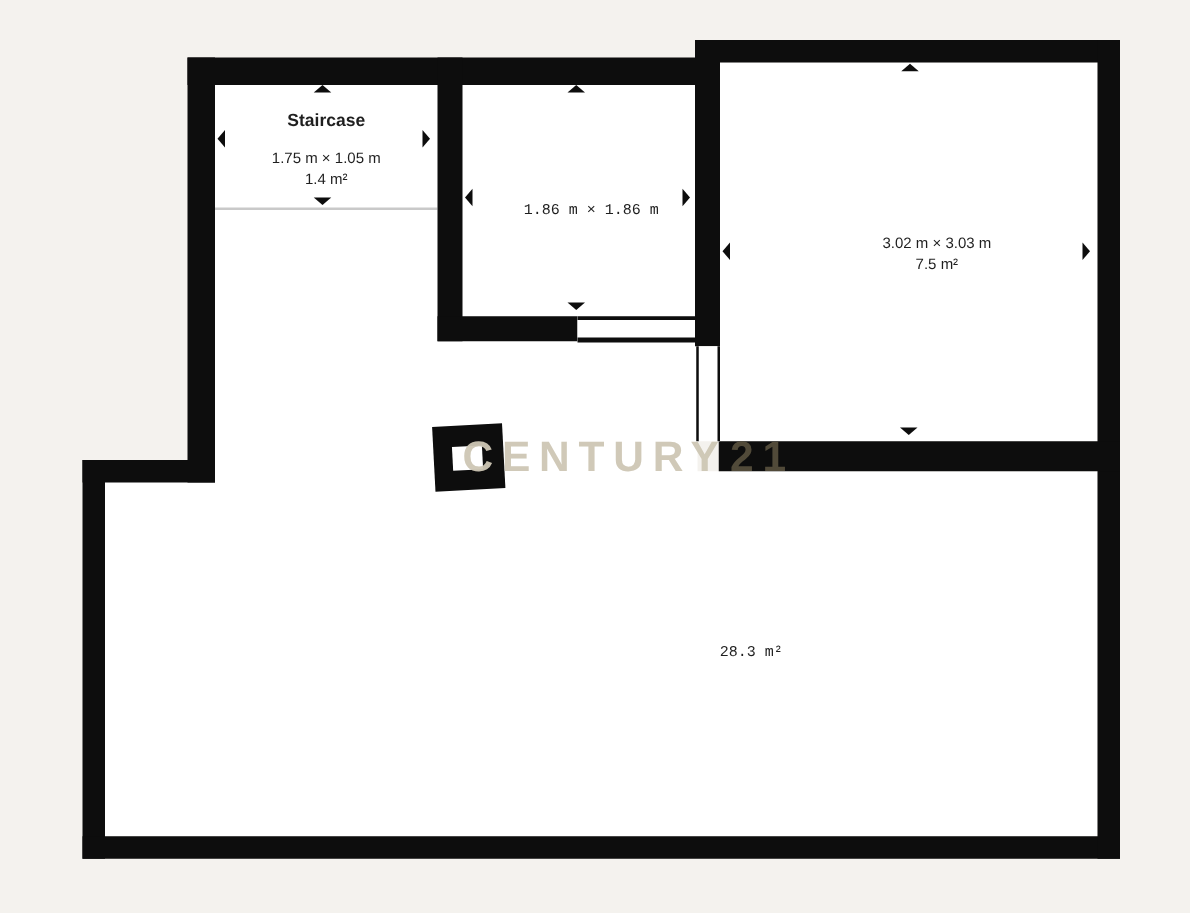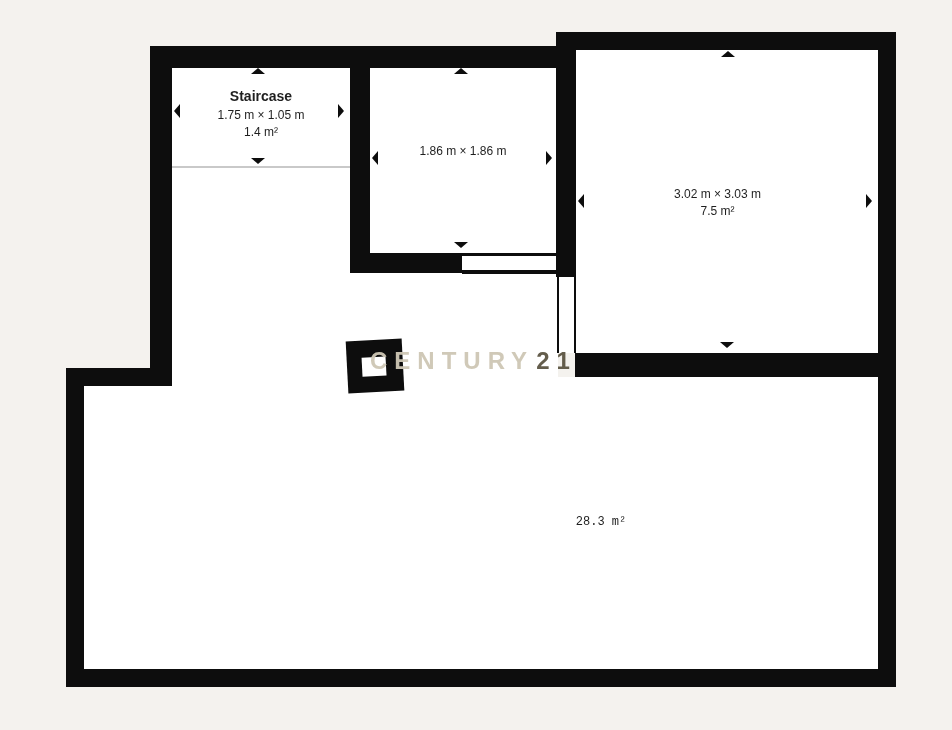--- a/index.html
+++ b/index.html
@@ -17,29 +17,29 @@
     background:var(--background);
     font-family:"Liberation Sans",sans-serif;
   }
   .room-fill{position:absolute;background:var(--room-fill);}
   .wall{position:absolute;background:var(--wall);}
   .opening{position:absolute;background:var(--room-fill);box-sizing:border-box;}
   .divider-line{position:absolute;background:var(--divider-line);}
   .pillar{position:absolute;left:347px;top:340px;width:56px;height:52px;background:var(--wall);transform:rotate(-3deg);}
   .pillar-core{position:absolute;left:15px;top:17px;width:24px;height:19px;background:var(--room-fill);}
   .label-block{position:absolute;text-align:center;color:var(--text);font-size:12px;line-height:1.38;}
-  .room-name{font-weight:700;font-size:14px;margin-bottom:1px;}
+  .room-name{font-weight:700;font-size:14px;margin-bottom:12px;}
   .arr{position:absolute;width:0;height:0;}
   .arr.up{border-left:7px solid transparent;border-right:7px solid transparent;border-bottom:6px solid var(--wall);}
   .arr.down{border-left:7px solid transparent;border-right:7px solid transparent;border-top:6px solid var(--wall);}
   .arr.left{border-top:7px solid transparent;border-bottom:7px solid transparent;border-right:6px solid var(--wall);}
   .arr.right{border-top:7px solid transparent;border-bottom:7px solid transparent;border-left:6px solid var(--wall);}
   .watermark{
     position:absolute;left:370px;top:348px;
-    font-size:24px;font-weight:700;letter-spacing:7px;line-height:1.1;
+    font-size:34px;font-weight:700;letter-spacing:7px;line-height:1.1;
     white-space:nowrap;user-select:none;
   }
   .wm-brand{color:var(--watermark-light);opacity:0.95;}
   .wm-number{color:var(--watermark-dark);opacity:0.92;margin-left:2px;}
 </style>
 </head>
 <body>
 
 <div class="plan">
 
@@ -82,25 +82,25 @@
   <div class="arr down" style="left:720px;top:342px;"></div>
   <div class="arr left" style="left:578px;top:194px;"></div>
   <div class="arr right" style="left:866px;top:194px;"></div>
 
   <div class="label-block" style="left:172px;top:87px;width:178px;">
     <div class="room-name">Staircase</div>
     <div>1.75 m × 1.05 m</div>
     <div>1.4 m²</div>
   </div>
 
-  <div class="label-block" style="left:370px;top:143px;width:186px;">
+  <div class="label-block" style="left:370px;top:160px;width:206px;font-family:Liberation Mono, monospace;">
     <div>1.86 m × 1.86 m</div>
   </div>
 
-  <div class="label-block" style="left:576px;top:186px;width:283px;">
+  <div class="label-block" style="left:576px;top:186px;width:283px;padding-left:32px;">
     <div>3.02 m × 3.03 m</div>
     <div>7.5 m²</div>
   </div>
 
   <div class="label-block" style="left:501px;top:514px;width:200px;font-family:Liberation Mono, monospace;">
     <div>28.3 m²</div>
   </div>
 
   <div class="watermark"><span class="wm-brand">CENTURY</span><span class="wm-number">21</span></div>
 

